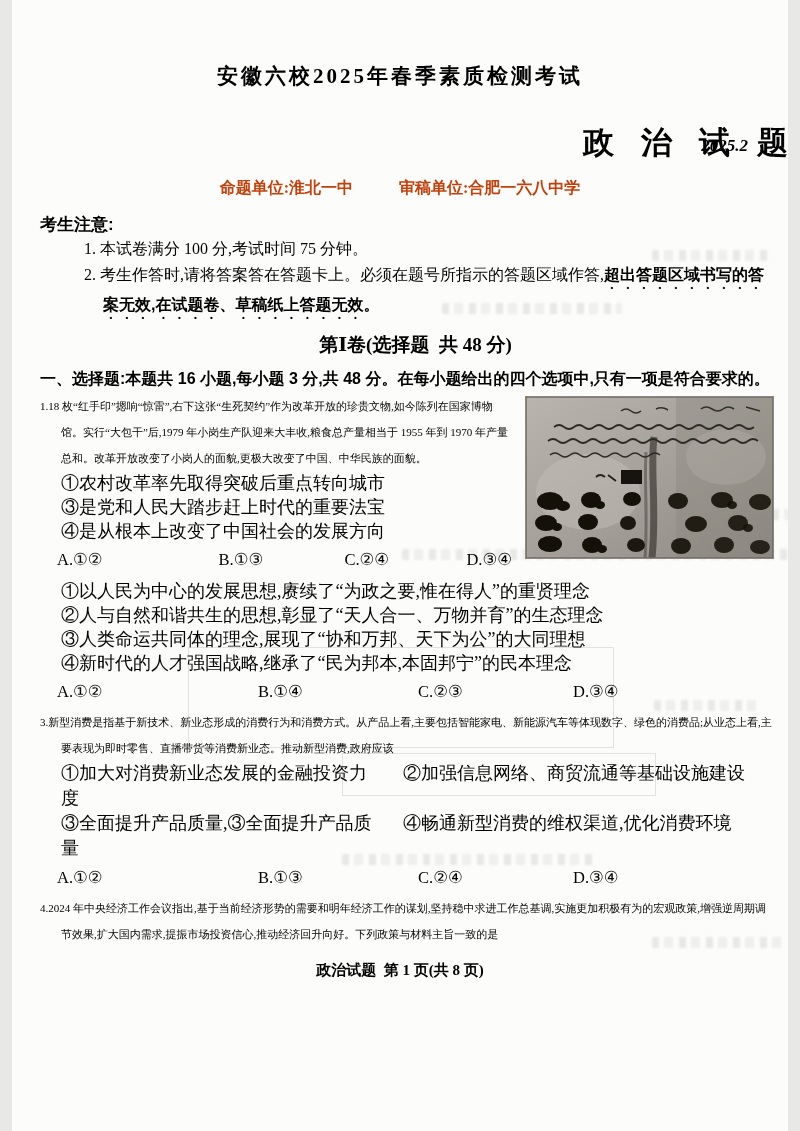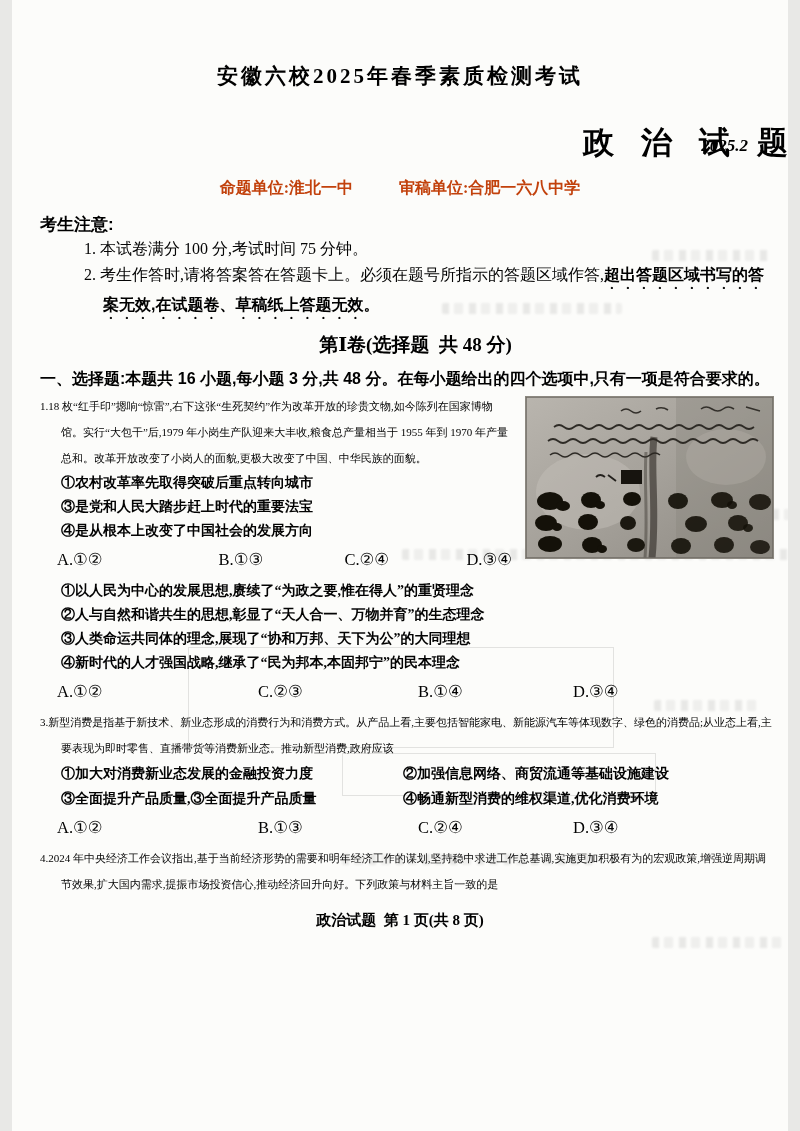--- a/index.html
+++ b/index.html
@@ -65,21 +65,21 @@
   .content{ padding:0 12px 0 28px; }
   .q{ position:relative; margin-top:2px; }
   .q::after{ content:""; display:block; clear:both; }
   .qtext{
     padding-left:21px; text-indent:-21px;
     font-size:11px; line-height:26px; font-weight:500; color:#030303;
   }
   .qcont{ padding-left:21px; font-size:16.5px; line-height:26px; font-weight:500; color:#030303; }
   .numopt{
     padding-left:21px;
-    font-size:14px; line-height:24px; font-weight:700; color:#030303;
+    font-size:18px; line-height:24px; font-weight:400; color:#030303;
   }
   .numopt-grid{ display:grid; grid-template-columns:342px auto; }
   .numopt-grid .numopt{ line-height:25px; }
   .choices{
     display:flex; padding-left:17px; margin:4px 0 5px 0;
     font-size:16.5px; line-height:25px; font-weight:500; color:#030303;
   }
   .choices span:nth-child(1){ width:185px; }
   .choices span:nth-child(2){ width:160px;margin-left:16px; }
   .choices span:nth-child(3){ width:155px; }
@@ -223,22 +223,22 @@
       </div>
     </div>
 
     <div class="q">
       <div class="numopt">①以人民为中心的发展思想,赓续了“为政之要,惟在得人”的重贤理念</div>
       <div class="numopt">②人与自然和谐共生的思想,彰显了“天人合一、万物并育”的生态理念</div>
       <div class="numopt">③人类命运共同体的理念,展现了“协和万邦、天下为公”的大同理想</div>
       <div class="numopt">④新时代的人才强国战略,继承了“民为邦本,本固邦宁”的民本理念</div>
       <div class="choices">
         <span>A.①②</span>
+        <span>B.①④</span>
         <span>C.②③</span>
-        <span>B.①④</span>
         <span>D.③④</span>
       </div>
     </div>
 
     <div class="q">
       <div class="qtext"><span>3.</span><span>新型消费是指基于新技术、新业态形成的消费行为和消费方式。从产品上看,主要包括智能家电、新能源汽车等体现数字、绿色的消费品;从业态上看,主要表现为即时零售、直播带货等消费新业态。推动新型消费,政府应该</span></div>
       <div class="numopt-grid">
         <div class="numopt">①加大对消费新业态发展的金融投资力度</div>
         <div class="numopt">②加强信息网络、商贸流通等基础设施建设</div>
         <div class="numopt">③全面提升产品质量,③全面提升产品质量</div>

